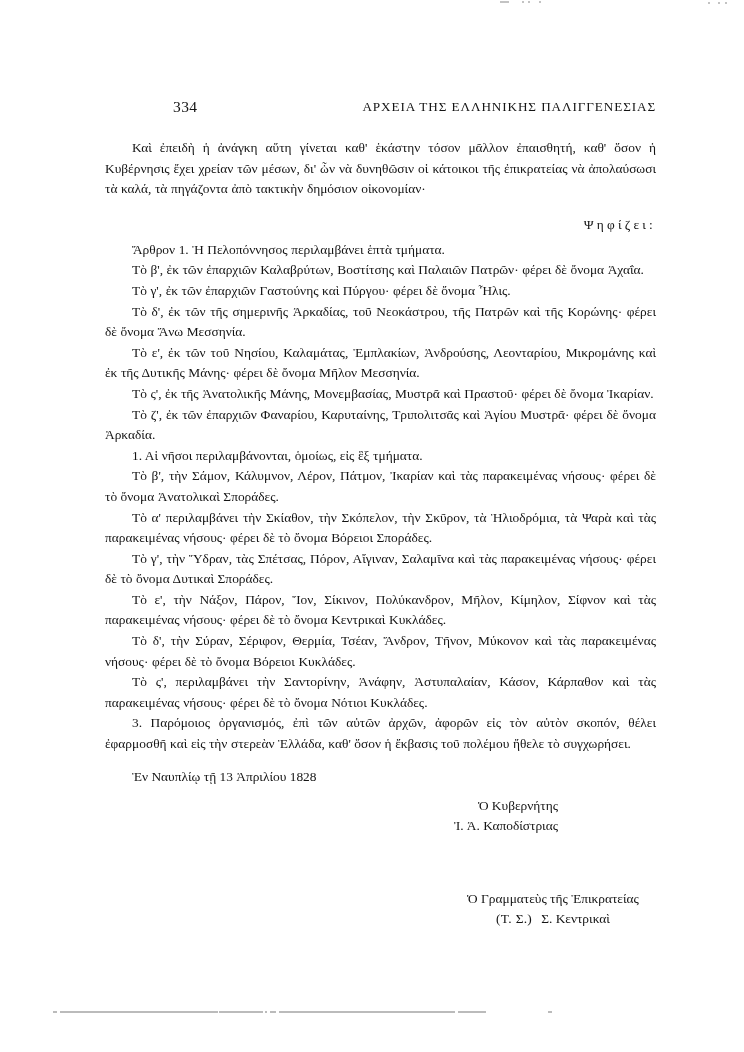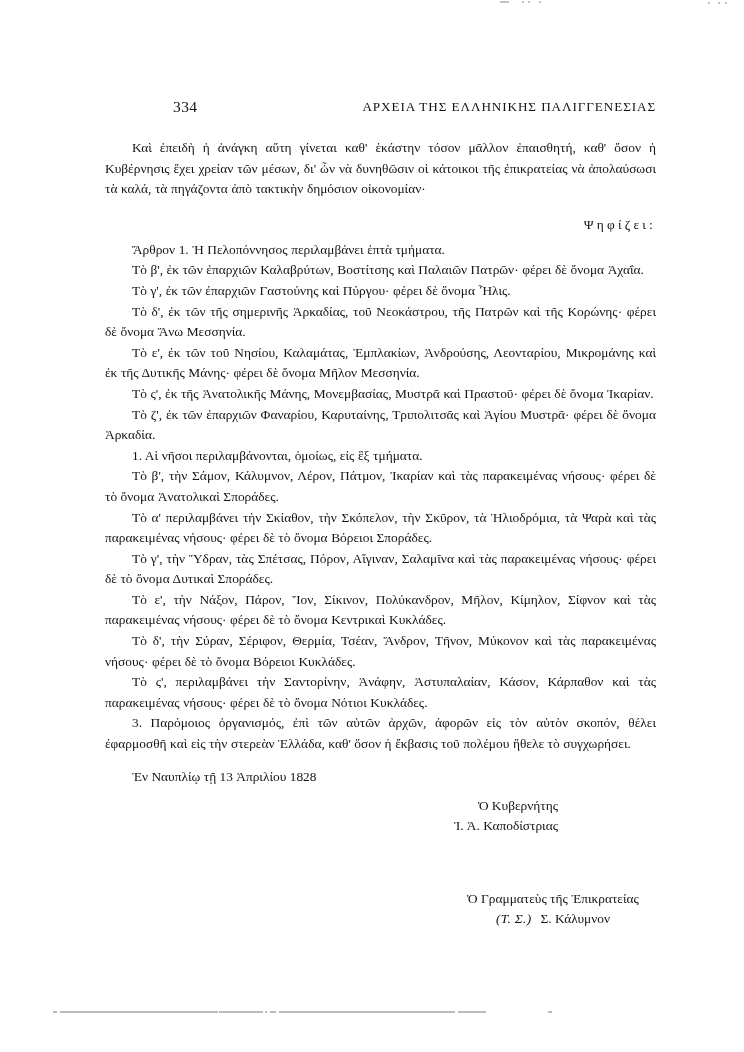--- a/index.html
+++ b/index.html
@@ -129,21 +129,21 @@
   .sigB {
     position: absolute;
     left: 400px;
     top: 841px;
     width: 290px;
     text-align: center;
     font-size: 13.4px;
     line-height: 20.4px;
     margin-top: 48px;
   }
-  .sigB .seal { letter-spacing: .3px; font-style: italic; }
+  .sigB .seal { letter-spacing: .3px; }
   .gapsp { display: inline-block; width: 9px; }
 </style>
 </head>
 <body>
 
 <div class="page">
 
   <span class="speckle s1"></span>
   <span class="speckle s2"></span>
   <span class="speckle s3"></span>
@@ -185,21 +185,21 @@
   </div>
 
   <div class="sigA">
     <div>Ὁ Κυβερνήτης</div>
     <div>Ἰ. Ἀ. Καποδίστριας</div>
   </div>
 
   <div class="sigB">
     <div>Ὁ Γραμματεὺς τῆς Ἐπικρατείας</div>
     <div>
-      <span class="seal">(Τ. Σ.)</span><span class="gapsp"></span><span>Σ. Κάλυμνον</span>
+      <span class="seal">(Τ. Σ.)</span><span class="gapsp"></span><span>Σ. Κεντρικαὶ</span>
     </div>
   </div>
 
   <span class="footrule f1"></span>
   <span class="footrule f2"></span>
   <span class="footrule f3"></span>
   <span class="footrule f4"></span>
   <span class="footrule f5"></span>
   <span class="footrule f6"></span>
   <span class="footrule f7"></span>

